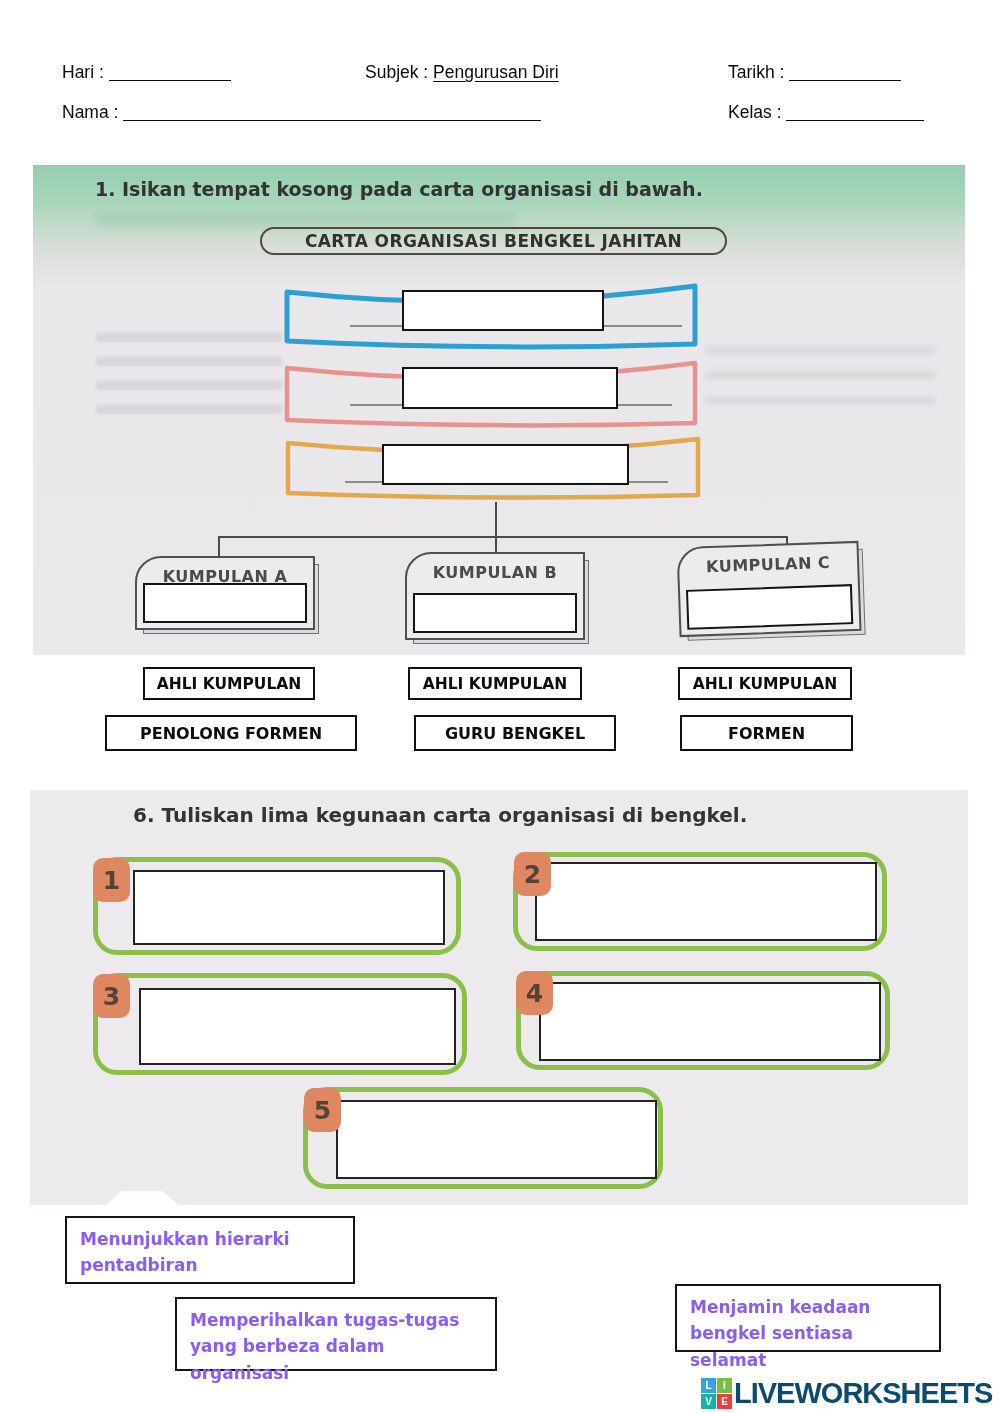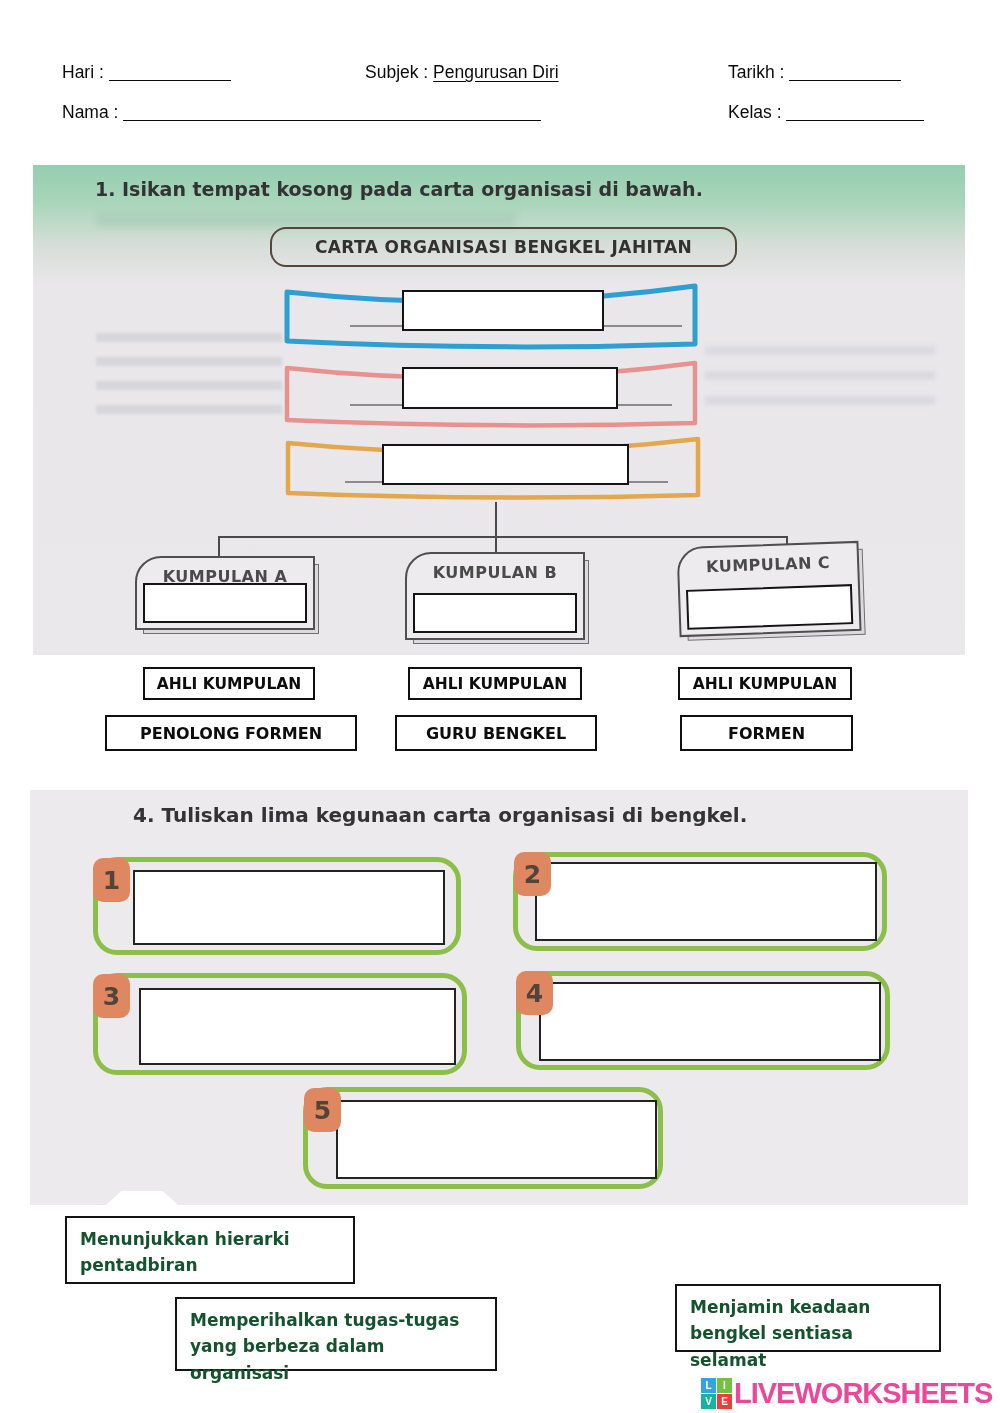--- a/index.html
+++ b/index.html
@@ -17,21 +17,21 @@
     background:linear-gradient(180deg,#96cdb0 0%,#a9d6ba 38px,#d8ded9 82px,#e9e7ea 120px,#eae8eb 100%); }
   .panel2 { position:absolute; left:30px; top:790px; width:938px; height:415px; background:#eceaed; }
   .notch { position:absolute; left:105px; top:1191px; width:74px; height:15px; background:#ffffff;
     clip-path:polygon(22% 0, 78% 0, 100% 100%, 0 100%); }
 
   .ghost { position:absolute; pointer-events:none; }
 
   .instr { position:absolute; font-family:"DejaVu Sans", sans-serif; font-weight:600; color:#333336; }
 
   
-  .title-box { position:absolute; left:270px; top:227px; width:467px; height:40px;
+  .title-box { position:absolute; left:260px; top:227px; width:467px; height:28px;
     border:2.5px solid #55473b; border-radius:16px; display:flex; align-items:center; justify-content:center;
     font-family:"DejaVu Sans", sans-serif; font-weight:700; font-size:17px; color:#33312f; letter-spacing:.4px; }
   .banner { position:absolute; }
   .grayline { position:absolute; height:2px; background:#8b8b8b; }
   .slot { position:absolute; background:#ffffff; border:2px solid #141414; }
   .conn { position:absolute; background:#4a4a4a; }
 
   .kcard { position:absolute; border:2.5px solid #4f4f4f; border-top-left-radius:26px;
     background:#edebee; box-shadow:6px 6px 0 -3px #dcdade, 6px 6px 0 -2px #6f6f6f; }
   .kcard .ktitle { margin-top:9px; text-align:center; font-family:"DejaVu Sans", sans-serif;
@@ -43,28 +43,28 @@
     align-items:center; justify-content:center; font-family:"DejaVu Sans", sans-serif; font-weight:700; color:#0d0d0d; }
 
   
   .greenbox { position:absolute; border:5px solid #8cbf49; border-radius:24px; }
   .badge { position:absolute; width:37px; height:44px; background:#df8760; border-radius:10px;
     display:flex; align-items:center; justify-content:center; font-family:"DejaVu Sans", sans-serif;
     font-weight:600; font-size:25px; color:#54433a; z-index:4; }
   .slot2 { position:absolute; background:#ffffff; border:2px solid #232323; z-index:3; }
 
   .tag { position:absolute; background:#ffffff; border:2.5px solid #141414; padding:8px 13px;
-    font-family:"DejaVu Sans", sans-serif; font-weight:700; font-size:17px; line-height:1.55; color:#14532d; }
+    font-family:"DejaVu Sans", sans-serif; font-weight:700; font-size:17px; line-height:1.55; color:#8b5cf6; }
 
   
   .logo { position:absolute; left:701px; top:1377px; display:flex; align-items:center; gap:2px; }
   .logo-grid { display:grid; grid-template-columns:15px 15px; grid-template-rows:15px 15px; gap:1px; }
   .logo-sq { display:flex; align-items:center; justify-content:center; color:#fff; font-size:10px; font-weight:700; }
   .sq-l { background:#35a3dc; } .sq-i { background:#74bf44; } .sq-v { background:#16b2a2; } .sq-e { background:#e8403c; }
-  .logo-text { font-size:29px; font-weight:800; color:#ec4899; letter-spacing:-1px; }
+  .logo-text { font-size:29px; font-weight:800; color:#0c4a6e; letter-spacing:-1px; }
 </style>
 </head>
 <body>
 
 <div class="page">
 
   <div class="hdr" style="left:62px; top:62px;">
     <span>Hari :</span>
     <span class="blank" style="width:122px;"></span>
   </div>
@@ -132,27 +132,27 @@
   <div class="kcard" style="left:678px; top:544px; width:182px; height:90px; transform:rotate(-2deg);">
     <div class="ktitle">KUMPULAN C</div>
     <div class="kslot"></div>
   </div>
 
   <div class="wb" style="left:143px; top:667px; width:172px; height:33px; font-size:15.5px;">AHLI KUMPULAN</div>
   <div class="wb" style="left:408px; top:667px; width:174px; height:33px; font-size:15.5px;">AHLI KUMPULAN</div>
   <div class="wb" style="left:678px; top:667px; width:174px; height:33px; font-size:15.5px;">AHLI KUMPULAN</div>
 
   <div class="wb" style="left:105px; top:715px; width:252px; height:36px; font-size:16px; border-width:2.5px;">PENOLONG FORMEN</div>
-  <div class="wb" style="left:395px; top:715px; width:202px; height:36px; font-size:16px; border-width:2.5px;">GURU BENGKEL</div>
+  <div class="wb" style="left:414px; top:715px; width:202px; height:36px; font-size:16px; border-width:2.5px;">GURU BENGKEL</div>
   <div class="wb" style="left:680px; top:715px; width:173px; height:36px; font-size:16px; border-width:2.5px;">FORMEN</div>
 
   <div class="panel2"></div>
   <div class="notch"></div>
 
-  <div class="instr" style="left:133px; top:803px; font-size:20px;">4.  Tuliskan lima kegunaan carta organisasi di bengkel.</div>
+  <div class="instr" style="left:133px; top:803px; font-size:20px;">6.  Tuliskan lima kegunaan carta organisasi di bengkel.</div>
 
   <div class="greenbox" style="left:93px;  top:857px;  width:368px; height:98px;"></div>
   <div class="greenbox" style="left:513px; top:852px;  width:374px; height:99px;"></div>
   <div class="greenbox" style="left:93px;  top:973px;  width:374px; height:102px;"></div>
   <div class="greenbox" style="left:516px; top:971px;  width:374px; height:99px;"></div>
   <div class="greenbox" style="left:303px; top:1087px; width:360px; height:102px;"></div>
 
   <div class="badge" style="left:93px;  top:858px;">1</div>
   <div class="badge" style="left:514px; top:852px;">2</div>
   <div class="badge" style="left:93px;  top:974px;">3</div>

